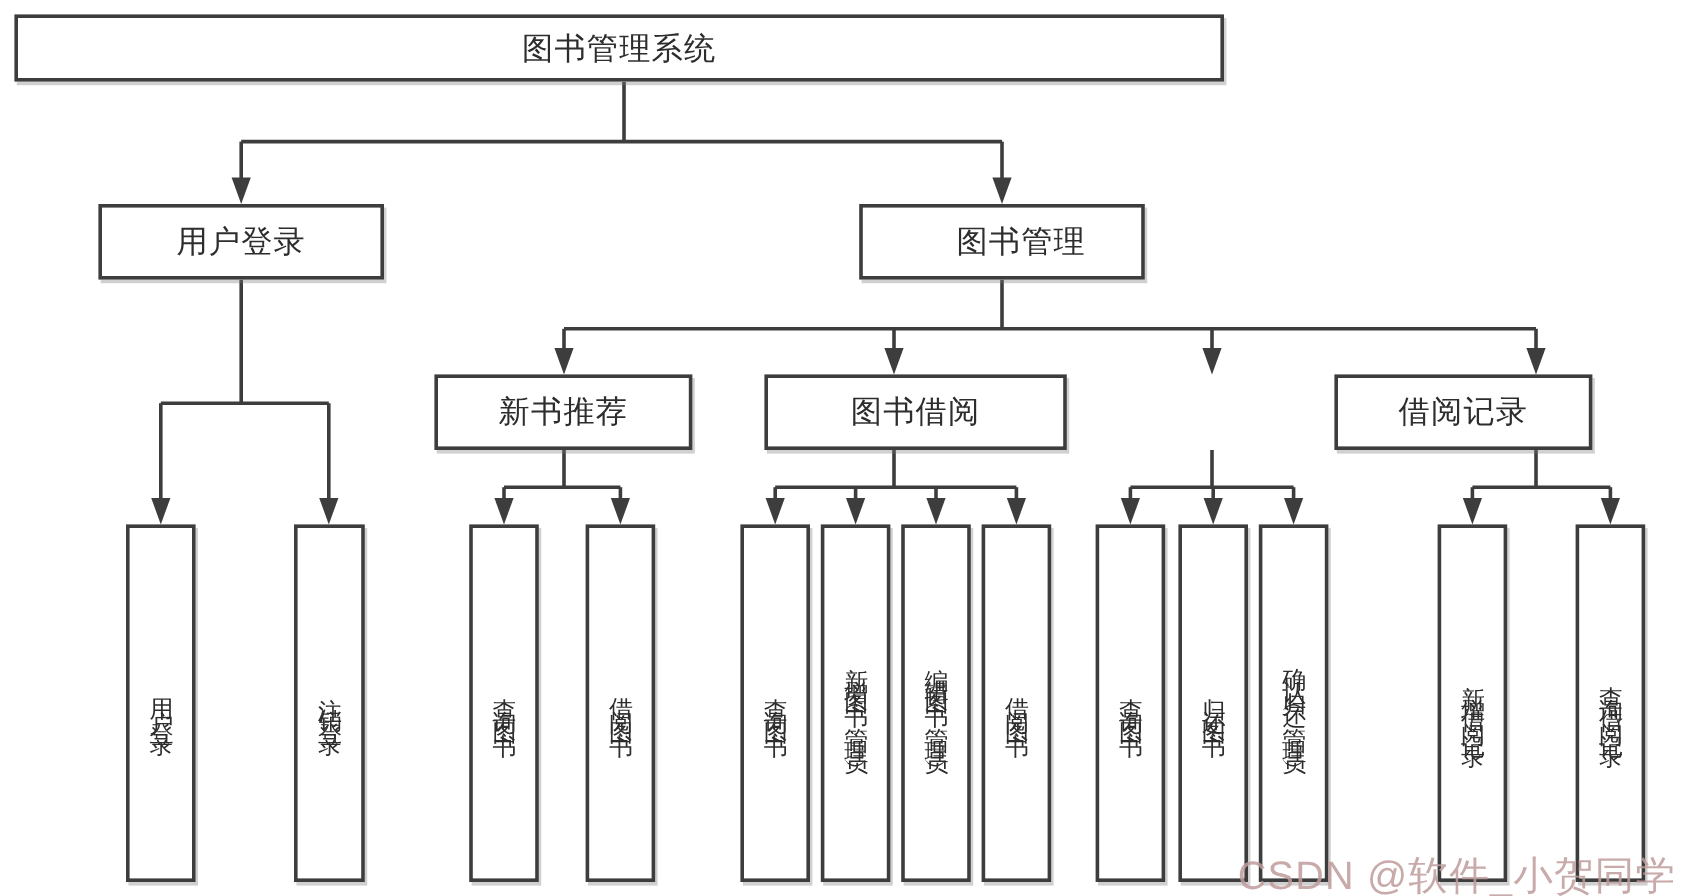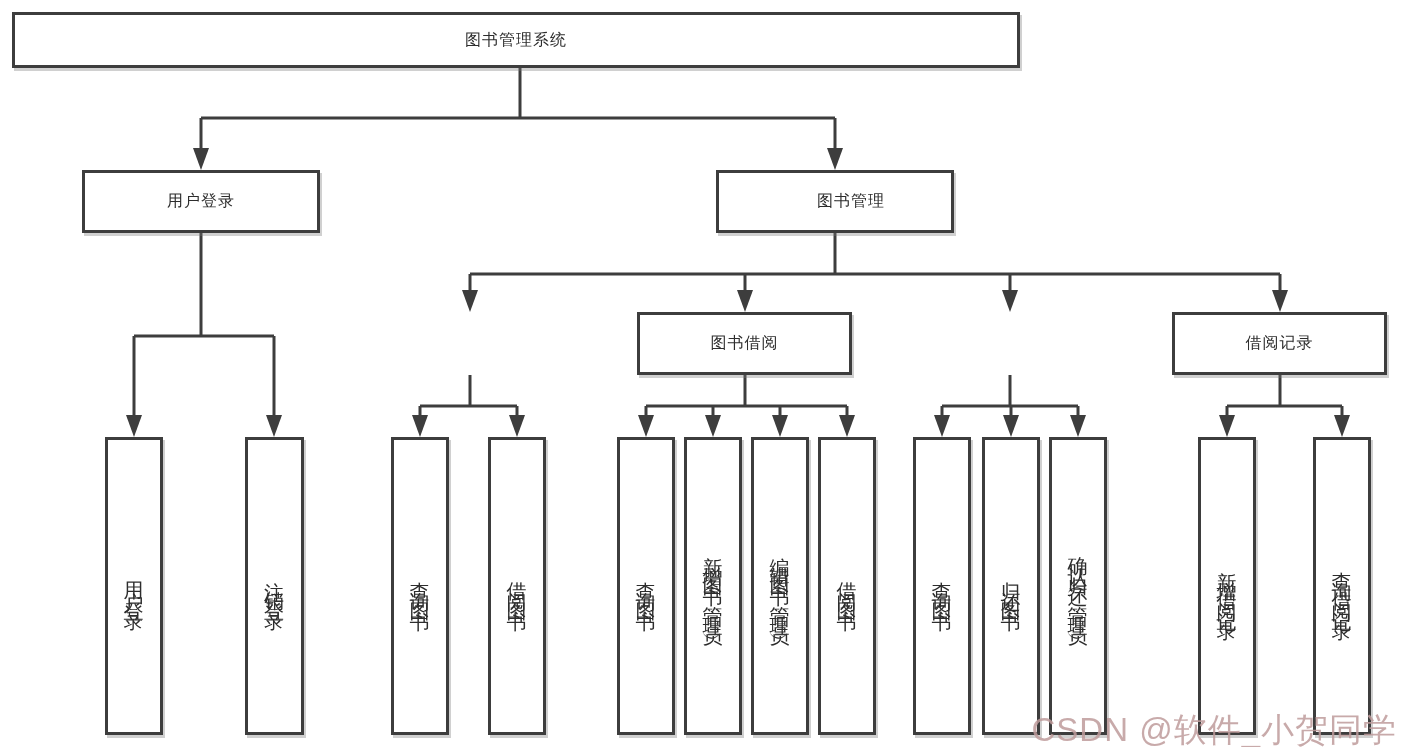--- a/index.html
+++ b/index.html
@@ -24,21 +24,21 @@
   .node {
     position: absolute;
     box-sizing: border-box;
     background: #ffffff;
     border: 3px solid #3d3d3d;
     box-shadow: 2px 3px 0 rgba(120,120,120,0.35);
     display: flex;
     align-items: center;
     justify-content: center;
     color: #2d2d2d;
-    font-size: 16px;
+    font-size: 26px;
     letter-spacing: 1px;
     white-space: nowrap;
     z-index: 2;
   }
   .node.leaf {
     font-size: 20px;
   }
   .v-label {
     writing-mode: vertical-rl;
     text-orientation: mixed;
@@ -132,24 +132,27 @@
     <span>图书管理系统</span>
   </div>
 
   <div class="node" style="left:82px; top:170px; width:238px; height:63px;">
     <span>用户登录</span>
   </div>
   <div class="node" style="left:716px; top:170px; width:238px; height:63px;padding-left:32px;">
     <span>图书管理</span>
   </div>
 
-  <div class="node" style="left:637px; top:312px; width:215px; height:63px;">
+  <div class="node" style="left:362px; top:312px; width:215px; height:63px;">
+    <span>新书推荐</span>
+  </div>
+  <div class="node" style="left:637px; top:312px; width:252px; height:63px;">
     <span>图书借阅</span>
   </div>
-  <div class="node" style="left:1172px; top:312px; width:215px; height:63px;">
+  <div class="node" style="left:1112px; top:312px; width:215px; height:63px;">
     <span>借阅记录</span>
   </div>
 
   <div class="node leaf" style="left:105px; top:437px; width:58px; height:298px;">
     <span class="v-label">用户登录</span>
   </div>
   <div class="node leaf" style="left:245px; top:437px; width:59px; height:298px;">
     <span class="v-label">注销登录</span>
   </div>
   <div class="node leaf" style="left:391px; top:437px; width:58px; height:298px;">

